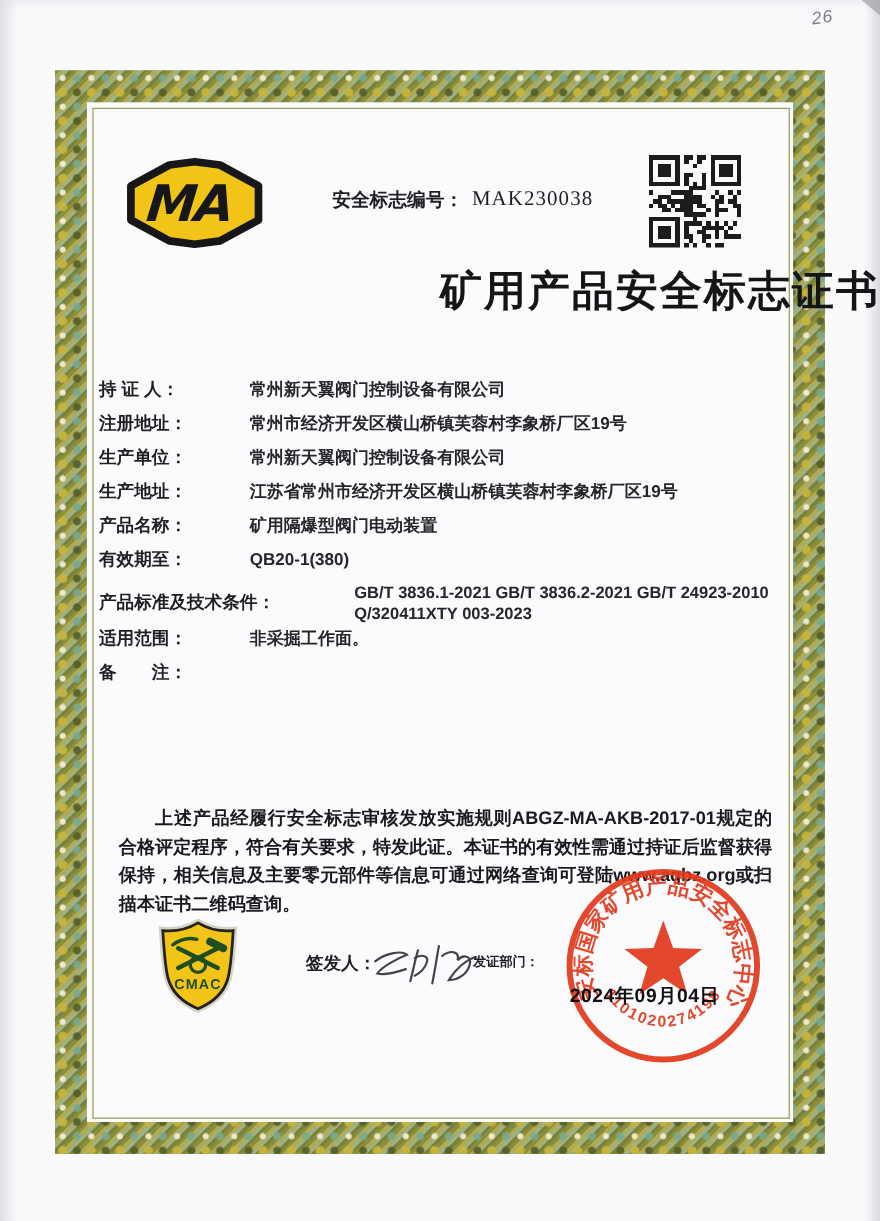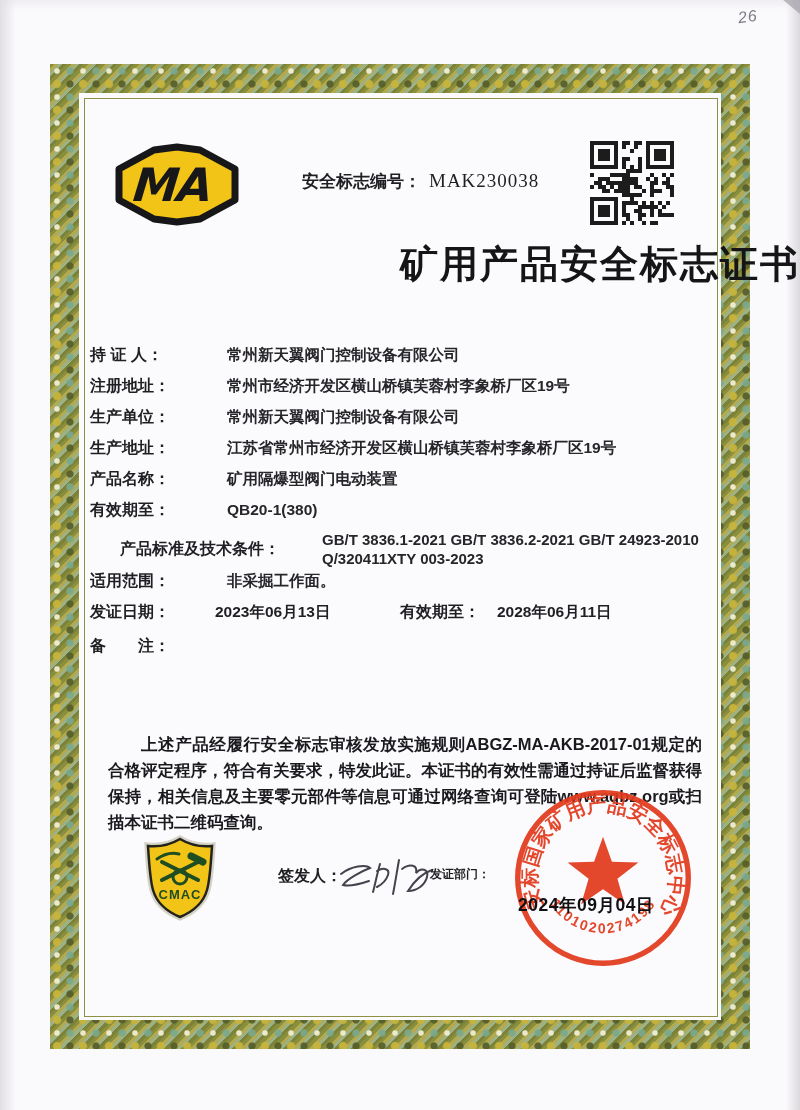--- a/index.html
+++ b/index.html
@@ -59,21 +59,21 @@
     position:absolute;left:0;top:239px;width:100%;text-align:right;
     font-size:38px;font-weight:800;letter-spacing:2px;color:#151518;
   }
 
   
   .fields{position:absolute;left:90px;top:344px;width:632px;}
   .field-row{display:flex;margin-bottom:9px;line-height:22px;}
   .field-label{flex:0 0 125px;font-size:16px;font-weight:700;white-space:nowrap;}
   .field-value{flex:1;font-size:15.5px;font-weight:700;color:#26262a;margin-left:12px;}
   .field-row.wide{align-items:center;margin-bottom:2px;}
-  .field-row.wide .field-label{flex-basis:220px;text-align:center;}
+  .field-row.wide .field-label{flex-basis:220px;}
   .field-row.wide .field-value{line-height:19px;font-size:15px;}
   .dates-row{display:flex;line-height:22px;margin:9px 0 12px;}
   .d-label1{flex:0 0 125px;font-size:16px;font-weight:700;}
   .d-val1{flex:0 0 185px;font-size:15.5px;font-weight:700;}
   .d-label2{flex:0 0 97px;font-size:16px;font-weight:700;}
   .d-val2{flex:1;font-size:15.5px;font-weight:700;}
   .remark-row{display:flex;line-height:22px;}
   .remark-label{flex:0 0 125px;font-size:16px;font-weight:700;}
   .remark-value{flex:1;font-size:15.5px;font-weight:700;}
 
@@ -377,26 +377,20 @@
           <span class="field-value">QB20-1(380)</span>
         </div>
         <div class="field-row wide">
           <span class="field-label">产品标准及技术条件：</span>
           <span class="field-value">GB/T 3836.1-2021 GB/T 3836.2-2021 GB/T 24923-2010 Q/320411XTY 003-2023</span>
         </div>
         <div class="field-row">
           <span class="field-label">适用范围：</span>
           <span class="field-value">非采掘工作面。</span>
         </div>
-        <div class="dates-row">
-        <span class="d-label1">发证日期：</span>
-        <span class="d-val1">2023年06月13日</span>
-        <span class="d-label2">有效期至：</span>
-        <span class="d-val2">2028年06月11日</span>
-      </div>
       <div class="remark-row">
         <span class="remark-label">备　　注：</span>
         <span class="remark-value"></span>
       </div>
     </div>
 
     <div class="body-para">上述产品经履行安全标志审核发放实施规则ABGZ-MA-AKB-2017-01规定的合格评定程序，符合有关要求，特发此证。本证书的有效性需通过持证后监督获得保持，相关信息及主要零元部件等信息可通过网络查询可登陆www.aqbz.org或扫描本证书二维码查询。</div>
 
     <svg class="cmac" viewBox="0 0 74 86">
       <path class="cmac-shield-rim" d="M37,4 C47,10 59,12 69,11 C68,27 67,45 64,55 C60,69 49,77 37,82 C25,77 14,69 10,55 C7,45 6,27 5,11 C15,12 27,10 37,4 Z"></path>

